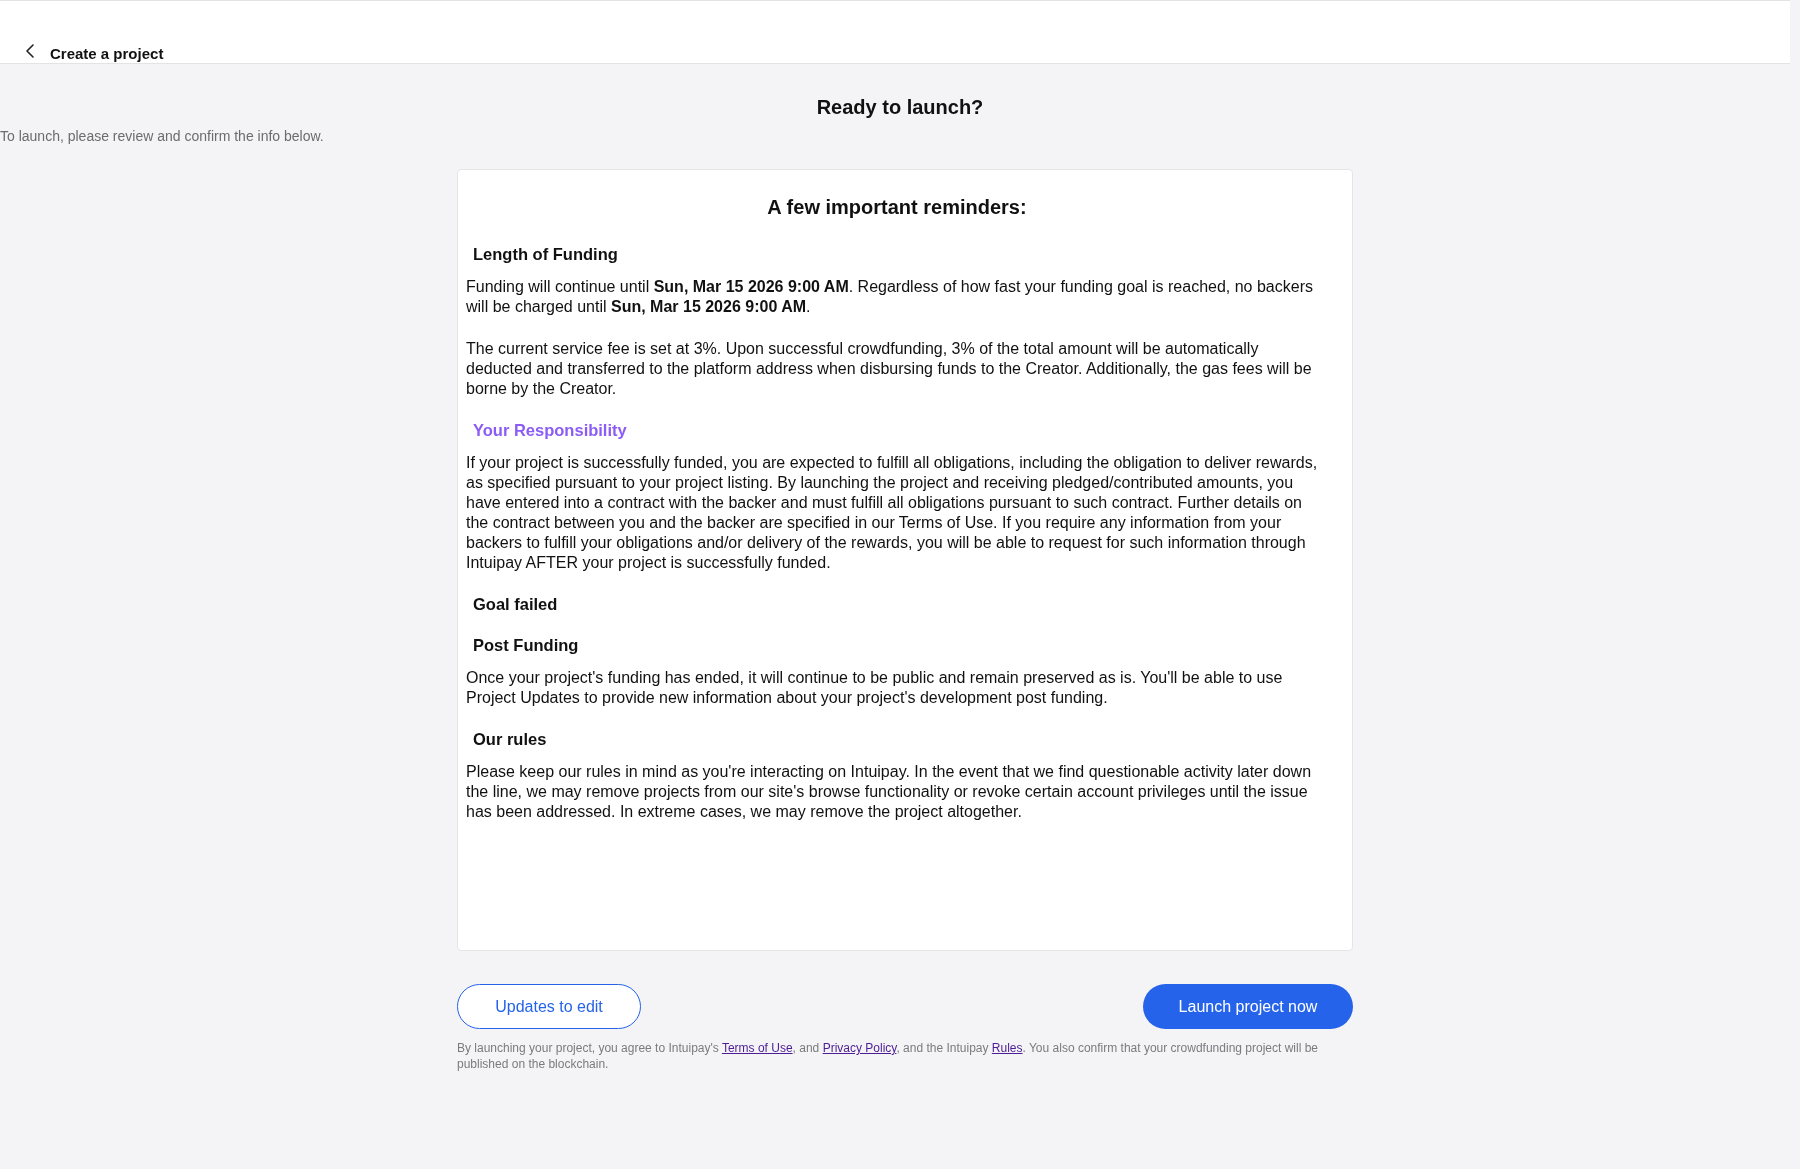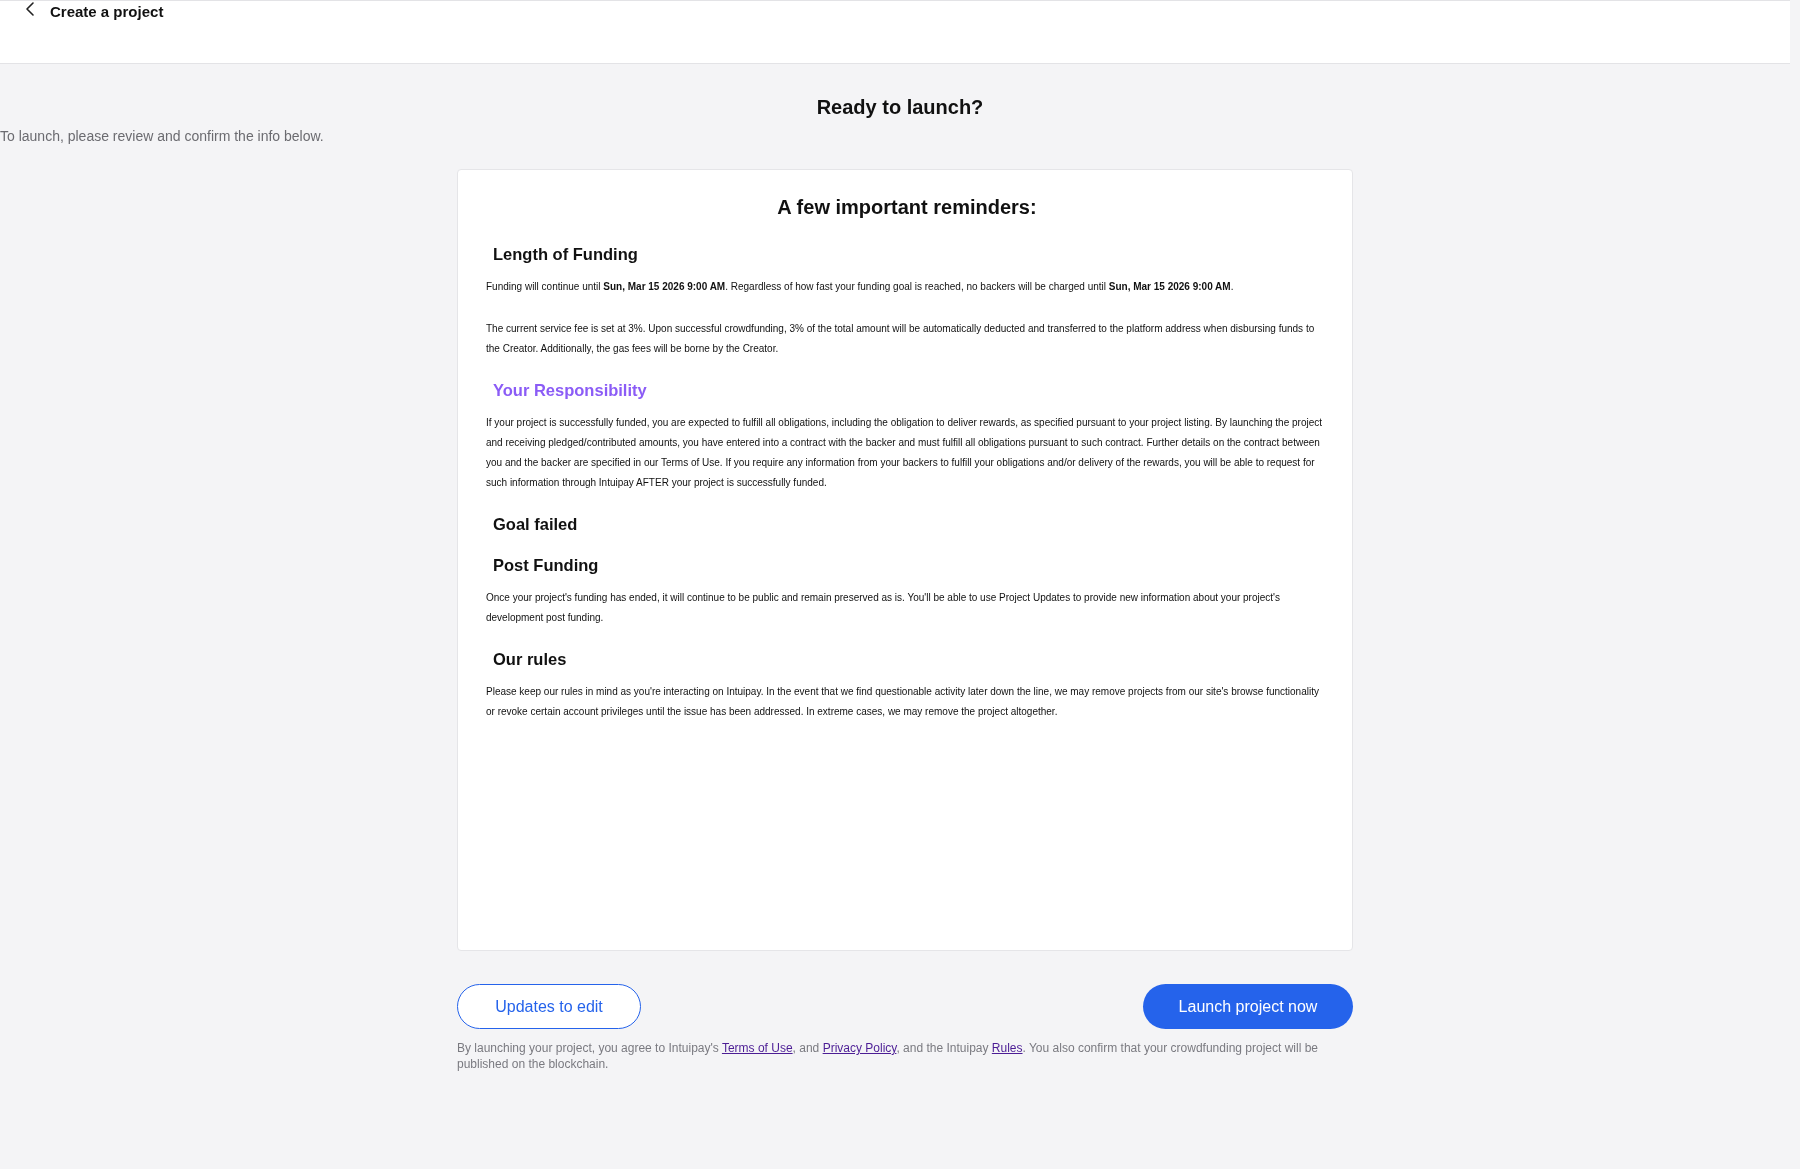--- a/index.html
+++ b/index.html
@@ -9,54 +9,54 @@
     font-family: "Liberation Sans", "DejaVu Sans", sans-serif;
     color: #111;
     position: relative;
     overflow: hidden;
   }
   .topbar {
     position: absolute; left: 0; top: 0; width: 1790px; height: 64px;
     background: #fff;
     border-top: 1px solid #e3e3e6;
     border-bottom: 1px solid #e3e3e6;
-    display: flex; align-items: flex-start;
+    display: flex; align-items: flex-end;
   }
   .back-btn {
     display: flex; align-items: center; gap: 12px;
     margin-left: 24px; cursor: pointer;
   }
   .back-btn svg { width: 14px; height: 16px; }
   .back-label { font-size: 15px; font-weight: bold; color: #111; }
 
   .heading {
     position: absolute; left: 0; top: 96px; width: 1800px; text-align: center;
     font-size: 20px; font-weight: bold; color: #111;
   }
   .subheading {
     position: absolute; left: 0; top: 128px; width: 1800px; 
     font-size: 14px; color: #6b6b70;
   }
 
   .card {
     position: absolute; left: 457px; top: 169px; width: 896px; height: 782px;
     background: #fff; border: 1px solid #e5e5e8; border-radius: 4px;
-    padding: 26px 24px 0 28px;
+    padding: 26px 24px 0 8px;
   }
   .card-title {
     text-align: center; font-size: 20px; font-weight: bold; color: #111;
     margin-bottom: 26px;
   }
   .section { margin-bottom: 22px; }
   .section-title {
     font-size: 16.5px; font-weight: bold; color: #111; margin-bottom: 13px; margin-left: 7px;
   }
   .section-title.danger { color: #8b5cf6; }
   .section-body {
-    font-size: 10px; line-height: 20px; color: #111;
+    font-size: 16px; line-height: 20px; color: #111;
   }
   .section-body b { font-weight: bold; color: #111; }
 
   .btn-outline {
     position: absolute; left: 457px; top: 984px; width: 184px; height: 45px;
     border: 1.5px solid #2563eb; border-radius: 23px; background: #fff;
     color: #2563eb; font-size: 16px; display: flex; align-items: center; justify-content: center;
     cursor: pointer; font-family: "Liberation Sans", sans-serif;
   }
   .btn-primary {

